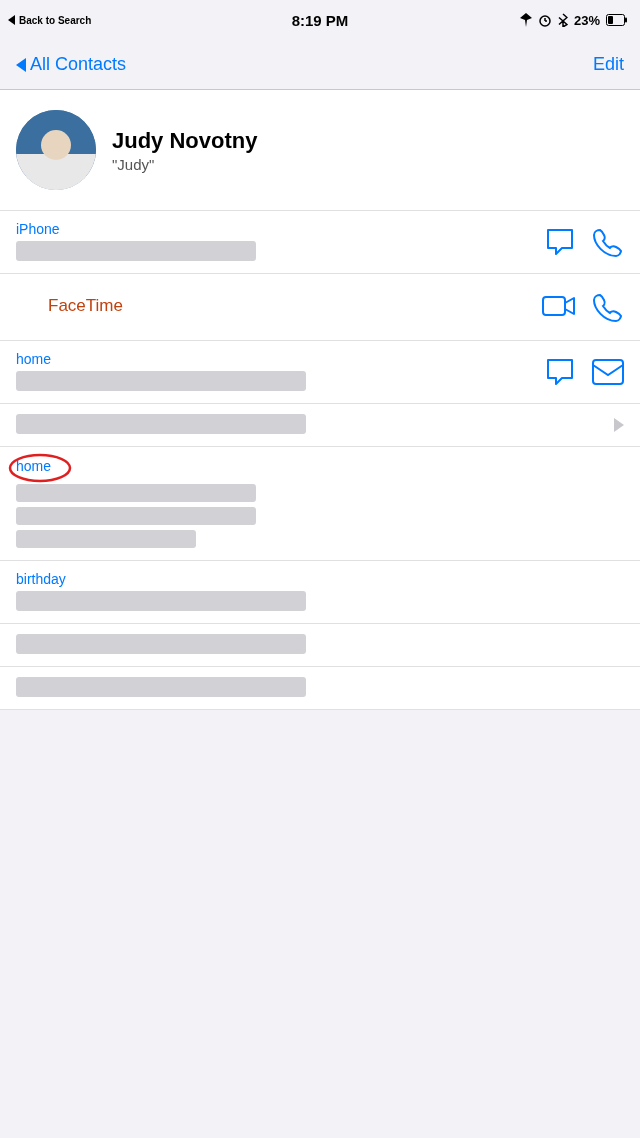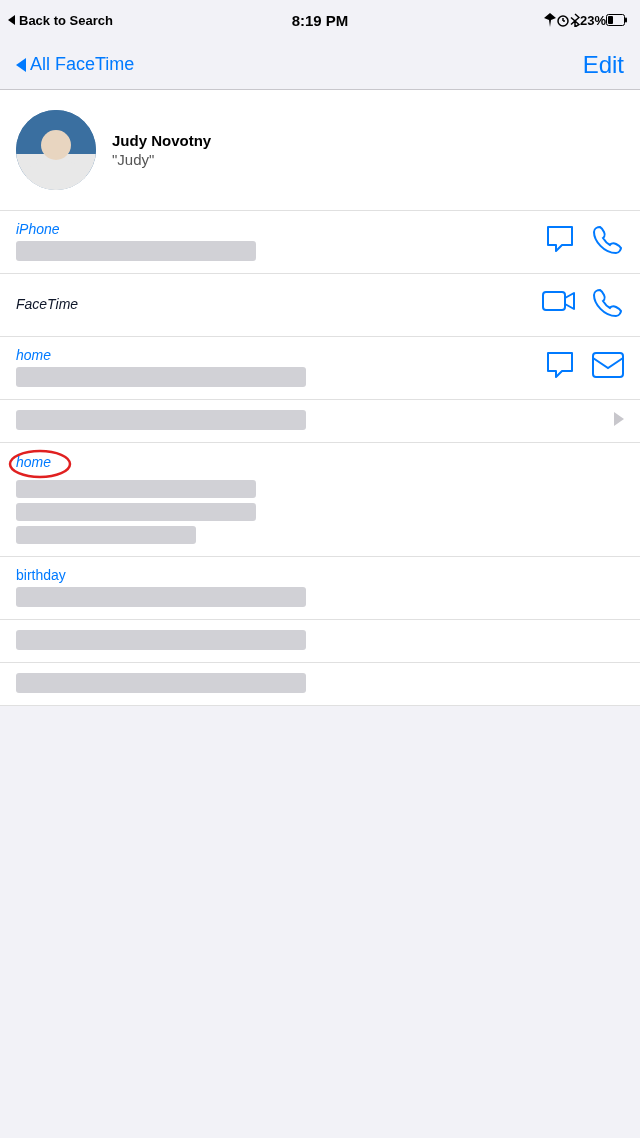--- a/index.html
+++ b/index.html
@@ -19,34 +19,35 @@
       align-items: center;
       justify-content: space-between;
       padding: 0 12px 0 8px;
       font-size: 14px;
       font-weight: 600;
     }
     .status-left {
       display: flex;
       align-items: center;
       gap: 4px;
-      font-size: 13px;
+      font-size: 10px;
       color: #000;
     }
     .status-center {
       font-size: 15px;
       font-weight: 600;
       color: #000000;
       position: absolute;
       left: 50%;
       transform: translateX(-50%);
     }
     .status-right {
       display: flex;
       align-items: center;
+      gap: 6px;
       font-size: 13px;
     }
     .chevron-left-small {
       width: 0;
       height: 0;
       border-top: 5px solid transparent;
       border-bottom: 5px solid transparent;
       border-right: 7px solid #000;
       display: inline-block;
     }
@@ -71,21 +72,21 @@
     }
     .nav-chevron {
       width: 0;
       height: 0;
       border-top: 7px solid transparent;
       border-bottom: 7px solid transparent;
       border-right: 10px solid #007aff;
     }
     .nav-edit {
       color: #007aff;
-      font-size: 24px;
+      font-size: 18px;
       cursor: pointer;
     }
 
     
     .contact-header {
       background: #fff;
       padding: 20px 16px 20px 16px;
       display: flex;
       align-items: center;
       gap: 16px;
@@ -120,40 +121,39 @@
     .avatar-person-head {
       position: absolute;
       top: 20px;
       width: 30px;
       height: 30px;
       background: #e8d5c0;
       border-radius: 50%;
     }
     .contact-info { flex: 1; }
     .contact-name {
-      font-size: 15px;
+      font-size: 22px;
       font-weight: 600;
       color: #000;
     }
     .contact-nickname {
       font-size: 15px;
       color: #555;
       margin-top: 2px;
     }
 
     .field-group {
       background: #fff;
       border-bottom: 1px solid #e0e0e0;
       padding: 10px 16px 12px 16px;
     }
     .field-row {
       display: flex;
-      align-items: flex-start;
+      align-items: center;
       justify-content: space-between;
-      font-style: italic;
     }
     .field-left { flex: 1; }
     .field-label {
       font-size: 14px;
       color: #007aff;
       margin-bottom: 4px;
     }
     .field-value-bar {
       width: 240px;
       height: 20px;
@@ -162,23 +162,24 @@
     }
     .field-value-bar.wide { width: 290px; }
     .field-icons {
       display: flex;
       align-items: center;
       gap: 16px;
       padding-top: 2px;
     }
 
     .facetime-label {
-      font-size: 14px;
-      color: #0f172a;
+      font-size: 17px;
+      color: #c2410c;
       padding: 12px 0 12px 0;
+      margin-left: 32px;
     }
 
     .chevron-right {
       width: 0;
       height: 0;
       border-top: 7px solid transparent;
       border-bottom: 7px solid transparent;
       border-left: 10px solid #c8c7cc;
       display: inline-block;
     }
@@ -224,21 +225,21 @@
       <rect x="0.5" y="0.5" width="18" height="11" rx="2" stroke="#000" stroke-width="1"></rect>
       <rect x="2" y="2" width="5" height="8" rx="1" fill="#000"></rect>
       <rect x="19" y="3.5" width="2" height="5" rx="1" fill="#000"></rect>
     </svg>
   </div>
 </div>
 
 <div class="nav-bar">
   <div class="nav-back">
     <div class="nav-chevron"></div>
-    <span>All FaceTime</span>
+    <span>All Contacts</span>
   </div>
   <span class="nav-edit">Edit</span>
 </div>
 
 <div class="contact-header">
   <div class="avatar">
     <div class="avatar-inner">
       <div class="avatar-person-head"></div>
       <div class="avatar-person-body"></div>
     </div>

